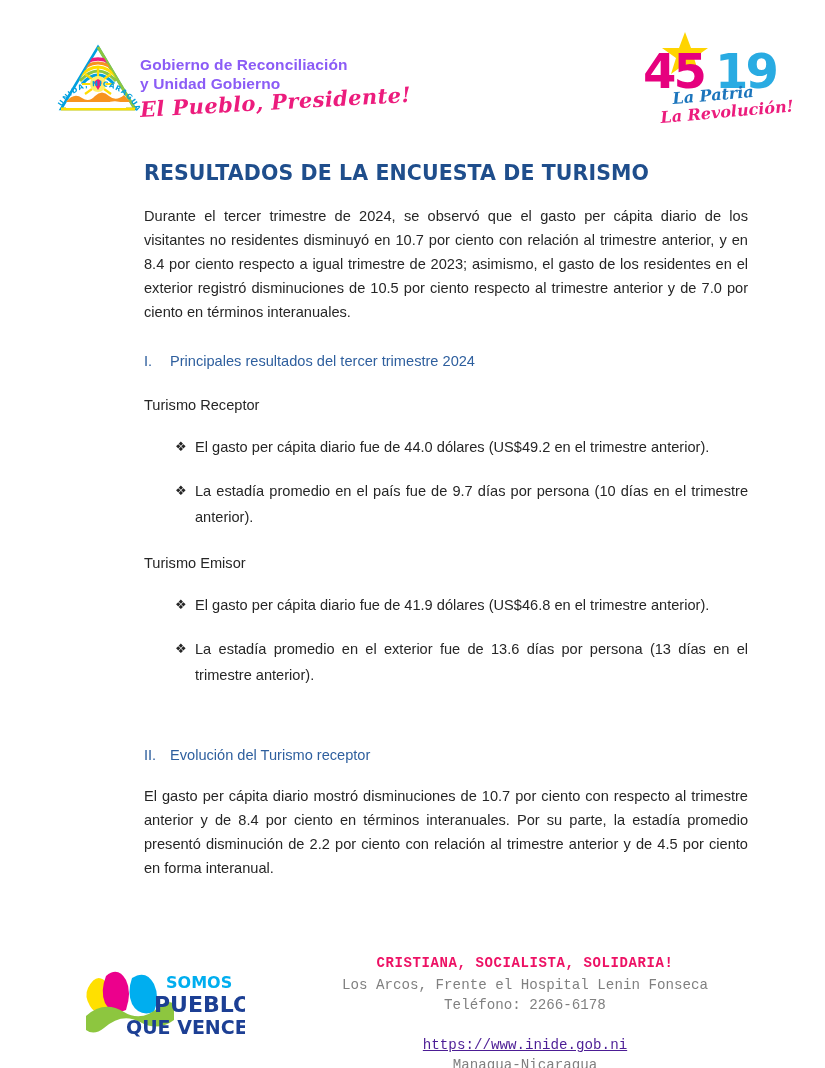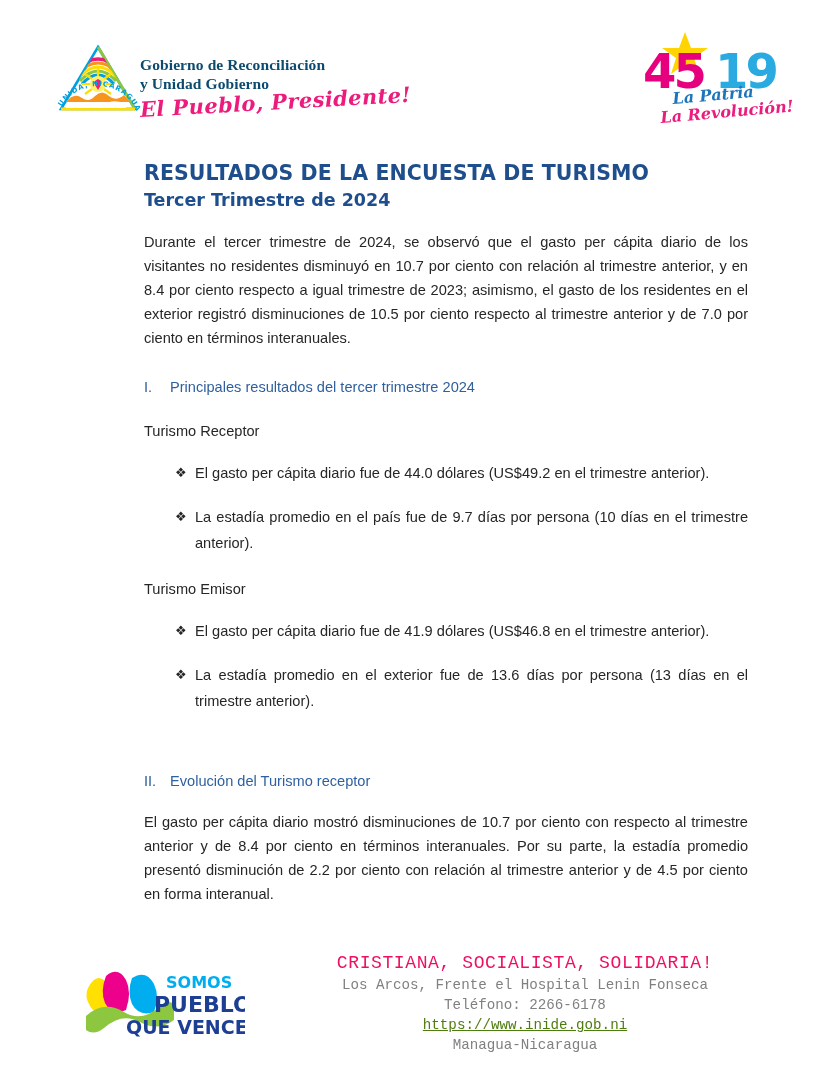--- a/index.html
+++ b/index.html
@@ -35,25 +35,25 @@
   }
   .emblem svg { display: block; }
 
   .gov-text {
     position: absolute;
     left: 140px;
     top: 56px;
     width: 420px;
   }
   .gov-line {
-    font-family: Liberation Serif, serif;
+    font-family: Liberation Sans, sans-serif;
     font-weight: bold;
     font-size: 15.5px;
     line-height: 18.5px;
-    color: #0c4a6e;
+    color: #8b5cf6;
     letter-spacing: .1px;
   }
   .gov-slogan {
     margin-top: 4px;
     font-family: "DejaVu Serif", serif;
     font-style: italic;
     font-weight: bold;
     font-size: 21px;
     color: #EC1C7D;
     transform: rotate(-3.2deg);
@@ -178,44 +178,45 @@
 
   .footer-text {
     position: absolute;
     left: 245px;
     top: 0;
     width: 560px;
     text-align: center;
     font-family: "Liberation Mono", "DejaVu Sans Mono", monospace;
   }
   .f-slogan {
-    font-size: 18px;
-    font-weight: normal;
+    font-size: 14px;
+    font-weight: bold;
     color: #ED1164;
     letter-spacing: .6px;
     line-height: 23px;
   }
   .f-inst {
     font-size: 15px;
     font-weight: bold;
     color: #1B2E6B;
     line-height: 21px;
     letter-spacing: .2px;
   }
   .f-addr {
     font-size: 14.2px;
     color: #808080;
     line-height: 20px;
   }
   .f-url {
     font-size: 14.2px;
-    color: #4d7c0f;
+    color: #4c1d95;
     text-decoration: underline;
     line-height: 20px;
     display: inline-block;
+    margin-top: 20px;
   }
   .f-city {
     font-size: 14.2px;
     color: #808080;
     line-height: 20px;
   }
 </style>
 </head>
 <body>
 
@@ -280,21 +281,20 @@
 
       <text x="36" y="74" font-family="DejaVu Serif, serif" font-style="italic" font-weight="bold" font-size="16" fill="#1C75BC" transform="rotate(-5 36 74)">La Patria</text>
       <text x="24" y="93" font-family="DejaVu Serif, serif" font-style="italic" font-weight="bold" font-size="16" fill="#EC1C7D" transform="rotate(-5 24 93)">La Revolución!</text>
     </svg>
   </div>
 </div>
 
 <div class="content">
 
   <div class="title-main">RESULTADOS DE LA ENCUESTA DE TURISMO</div>
-  <div class="title-sub">Tercer Trimestre de 2024</div>
 
   <p class="para">Durante el tercer trimestre de 2024, se observó que el gasto per cápita diario de los visitantes no residentes disminuyó en 10.7 por ciento con relación al trimestre anterior, y en 8.4 por ciento respecto a igual trimestre de 2023; asimismo, el gasto de los residentes en el exterior registró disminuciones de 10.5 por ciento respecto al trimestre anterior y de 7.0 por ciento en términos interanuales.</p>
 
   <div class="section-head justified">
     <span class="numeral">I.</span>
     <span class="head-text">Principales resultados del tercer trimestre 2024</span>
   </div>
 
   <div class="subhead">Turismo Receptor</div>
 

